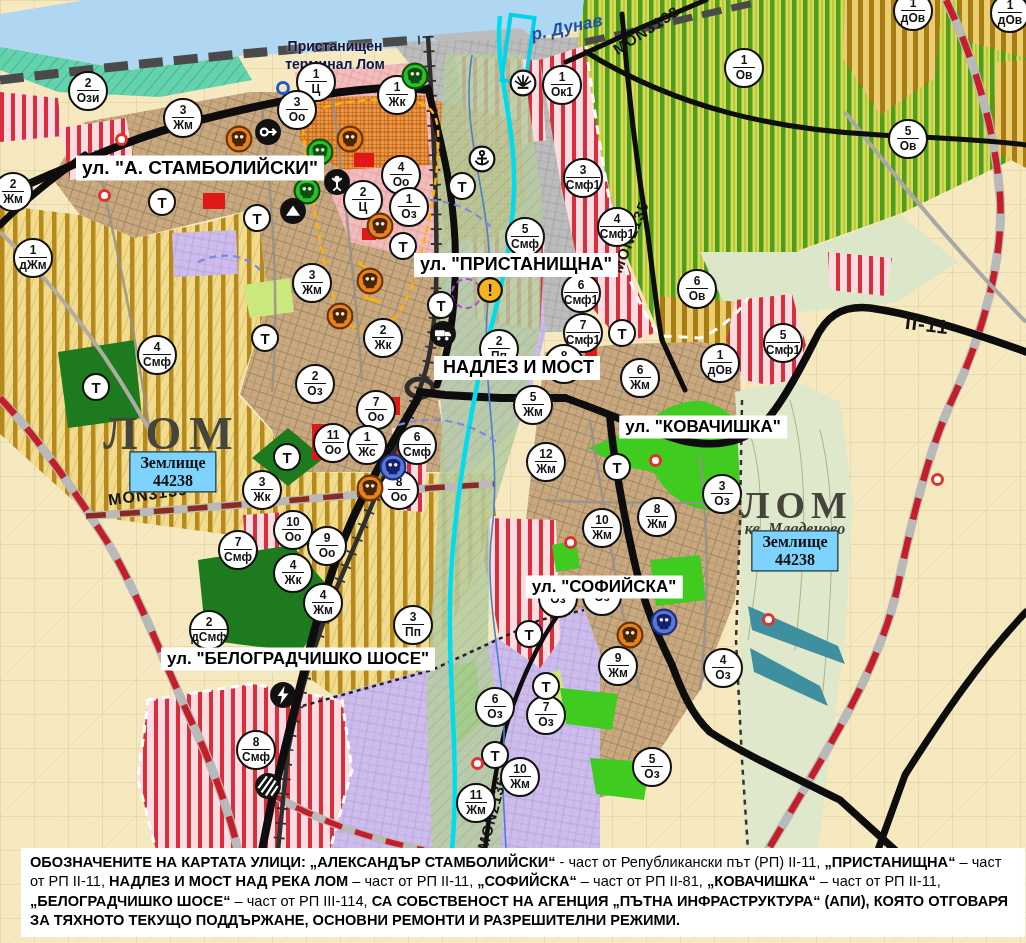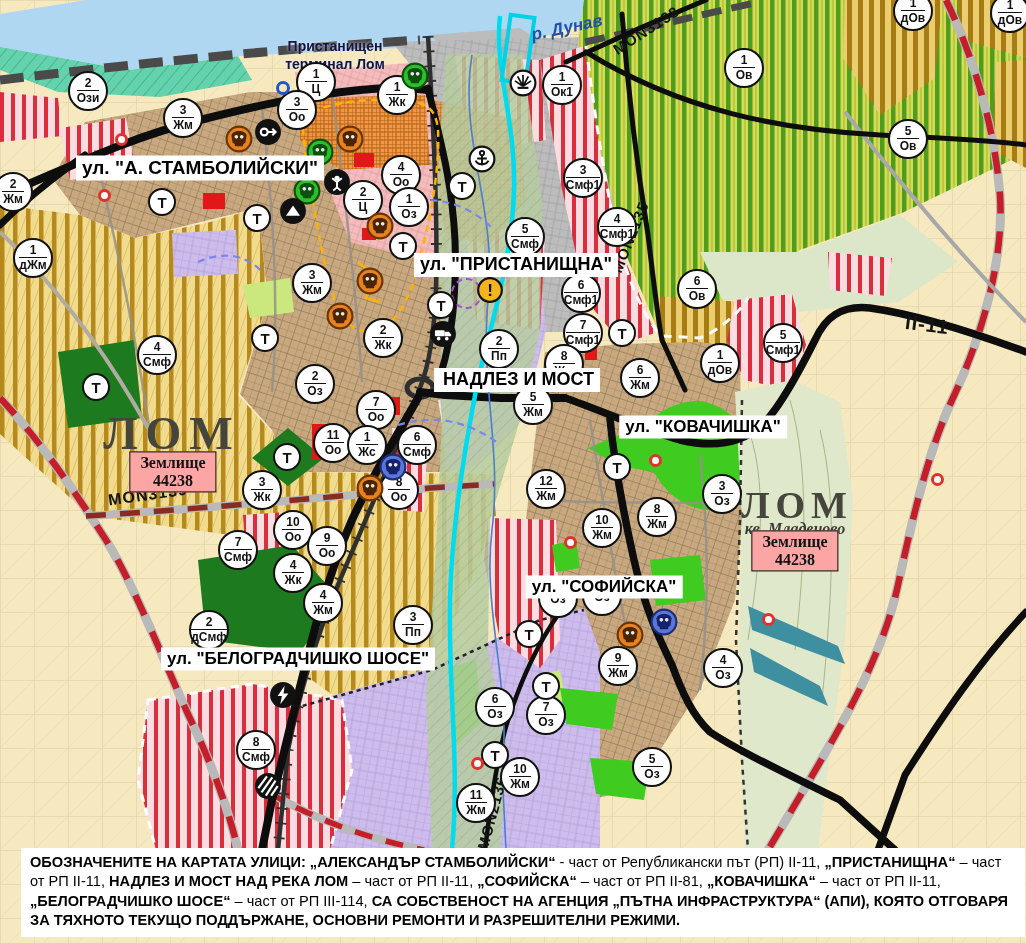--- a/index.html
+++ b/index.html
@@ -18,21 +18,21 @@
       font:bold 15px "Liberation Sans",sans-serif;color:#111;z-index:5;box-sizing:border-box;}
   .ic{position:absolute;width:28px;height:28px;margin:-14px 0 0 -14px;z-index:6;}
   .sl{position:absolute;transform:translate(-50%,-50%);background:#fff;color:#000;padding:1px 6px 2px;
       white-space:nowrap;font-weight:bold;z-index:8;}
   .city{position:absolute;transform:translate(-50%,-50%);font-family:"Liberation Serif",serif;font-weight:bold;
         font-size:46px;letter-spacing:8px;color:#46453c;z-index:4;}
   .city2{position:absolute;transform:translate(-50%,-50%);font-family:"Liberation Serif",serif;font-weight:bold;
         font-size:38px;letter-spacing:6px;color:#46453c;z-index:4;}
   .sub{position:absolute;transform:translate(-50%,-50%);font-family:"Liberation Serif",serif;font-weight:bold;
        font-style:italic;font-size:16px;color:#3c3c34;z-index:4;white-space:nowrap;}
-  .zb{position:absolute;transform:translate(-50%,-50%);background:#fca5a5;border:1.5px solid #111;
+  .zb{position:absolute;transform:translate(-50%,-50%);background:#7dd3fc;border:1.5px solid #111;
       font-family:"Liberation Serif",serif;font-weight:bold;font-size:16px;line-height:1.1;
       padding:2px 10px;text-align:center;color:#111;z-index:6;white-space:nowrap;}
   .rl{position:absolute;transform-origin:center;font-weight:bold;color:#141414;z-index:4;white-space:nowrap;
       letter-spacing:1px;}
   .rd{position:absolute;width:7px;height:7px;margin:-6.5px 0 0 -6.5px;background:#fff;border:3px solid #E23128;
       border-radius:50%;z-index:5;}
   .br{position:absolute;width:8px;height:8px;margin:-7px 0 0 -7px;background:transparent;border:3px solid #2356C8;
       border-radius:50%;z-index:5;}
   .dc{position:absolute;width:27px;height:27px;margin:-15px 0 0 -15px;border:2px dashed #A94FD0;border-radius:50%;z-index:4;}
   .riverlbl{position:absolute;left:567px;top:28px;transform:translate(-50%,-50%) rotate(-12deg);
@@ -369,21 +369,21 @@
         <span class="c">Пп</span>
       </div>
       <div class="mk" style="left: 533px; top: 405px;">
         <span class="n">5</span>
         <span class="c">Жм</span>
       </div>
       <div class="mk" style="left: 640px; top: 378px;">
         <span class="n">6</span>
         <span class="c">Жм</span>
       </div>
-      <div class="mk" style="left: 546px; top: 489px; justify-content: center;">
+      <div class="mk" style="left: 546px; top: 462px; justify-content: center;">
         <span class="n">12</span>
         <span class="c">Жм</span>
       </div>
       <div class="mk" style="left: 376px; top: 410px;">
         <span class="n">7</span>
         <span class="c">Оо</span>
       </div>
       <div class="mk" style="left: 333px; top: 443px;">
         <span class="n">11</span>
         <span class="c">Оо</span>
@@ -661,21 +661,21 @@
         </svg>
       </div>
       <div class="ic" style="left: 268px; top: 786px;">
         <svg width="28" height="28" viewBox="0 0 26 26">
           <circle cx="13" cy="13" r="12" fill="#111"></circle>
           <path d="M4 15 L12 4 M7 19 L17 5 M11 22 L20 8 M16 22 L22 13" stroke="#fff" stroke-width="2" fill="none"></path>
         </svg>
       </div>
       <div class="sl" style="left: 200px; top: 168px; font-size: 19px;">ул. "А. СТАМБОЛИЙСКИ"</div>
       <div class="sl" style="left: 516px; top: 265px; font-size: 18px;">ул. "ПРИСТАНИЩНА"</div>
-      <div class="sl" style="left: 517px; top: 380px; font-size: 18px; padding-left: 9px;">НАДЛЕЗ И МОСТ</div>
+      <div class="sl" style="left: 517px; top: 368px; font-size: 18px; padding-left: 9px;">НАДЛЕЗ И МОСТ</div>
       <div class="sl" style="left: 703px; top: 427px; font-size: 17px;">ул. "КОВАЧИШКА"</div>
       <div class="sl" style="left: 604px; top: 587px; font-size: 17px;">ул. "СОФИЙСКА"</div>
       <div class="sl" style="left: 298px; top: 659px; font-size: 17px;">ул. "БЕЛОГРАДЧИШКО ШОСЕ"</div>
       <div class="city" style="left: 172px; top: 433px;">ЛОМ</div>
       <div class="city2" style="left: 797px; top: 505px;">ЛОМ</div>
       <div class="sub" style="left: 795px; top: 529px;">кв. Младеново</div>
       <div class="zb" style="left: 173px; top: 472px;"><span>Землище</span><br><span>44238</span></div>
       <div class="zb" style="left: 795px; top: 551px;"><span>Землище</span><br><span>44238</span></div>
       <div class="rl" style="left: 148px; top: 495px; font-size: 16px; transform: translate(-50%, -50%) rotate(-8deg);">MON3139</div>
       <div class="rl" style="left: 630px; top: 237px; font-size: 15px; transform: translate(-50%, -50%) rotate(-68deg);">MON2135</div>

